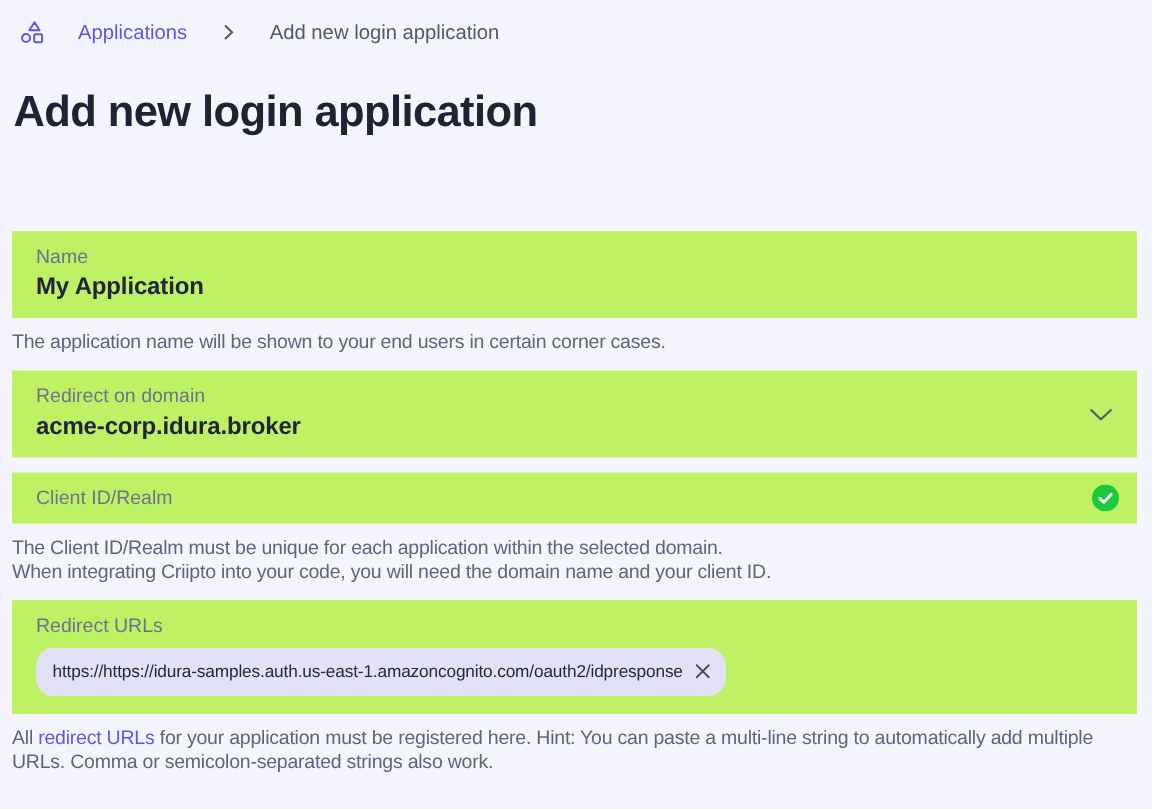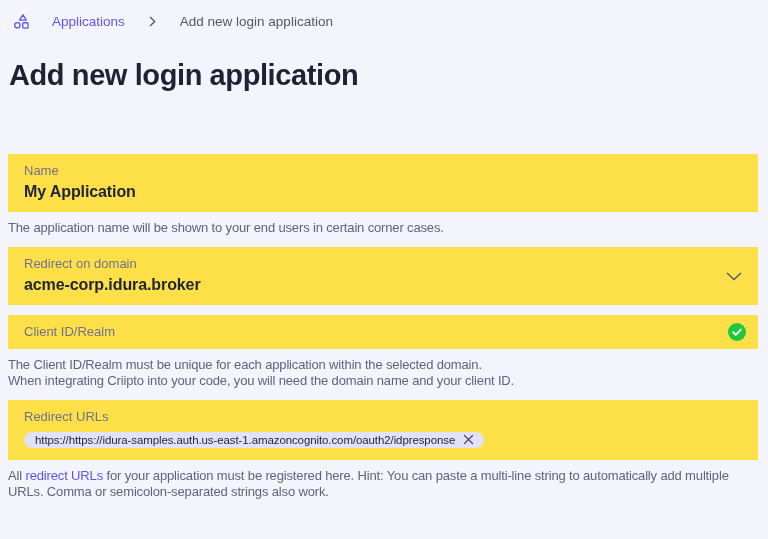--- a/index.html
+++ b/index.html
@@ -24,21 +24,21 @@
   h1 {
     margin:29px 0 0 9px;
     font-size:29px;
     font-weight:700;
     letter-spacing:-0.4px;
     color:#1e2235;
   }
 
   .card {
     position:relative;
-    background:#fde047;
+    background:#bef264;
     margin:10px 10px 0 8px;
     padding:9px 16px 9px;
   }
   .card.first { margin-top:62px; }
 
   .field-label {
     display:block;
     font-size:13px;
     line-height:16px;
     color:#6e7290;
@@ -78,21 +78,21 @@
     position:absolute; right:12px; top:50%;
     margin-top:-9px;
     width:18px; height:18px;
   }
 
   .chips { margin-top:7px; display:flex; }
   .chip {
     display:inline-flex; align-items:center;
     background:#e3e1f8;
     border-radius:12px;
-    height:16px;
+    height:32px;
     padding:0 10px 0 11px;
     font-size:11.5px;
     letter-spacing:-0.1px;
     color:#23283e;
   }
   .chip-x {
     display:flex; align-items:center;
     margin-left:8px;
     cursor:pointer;
   }

